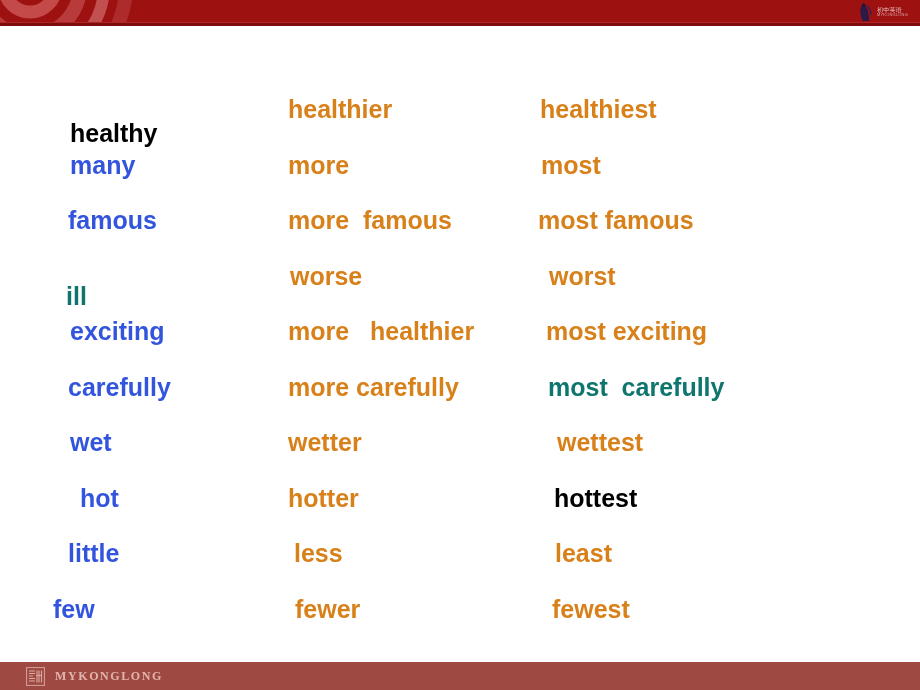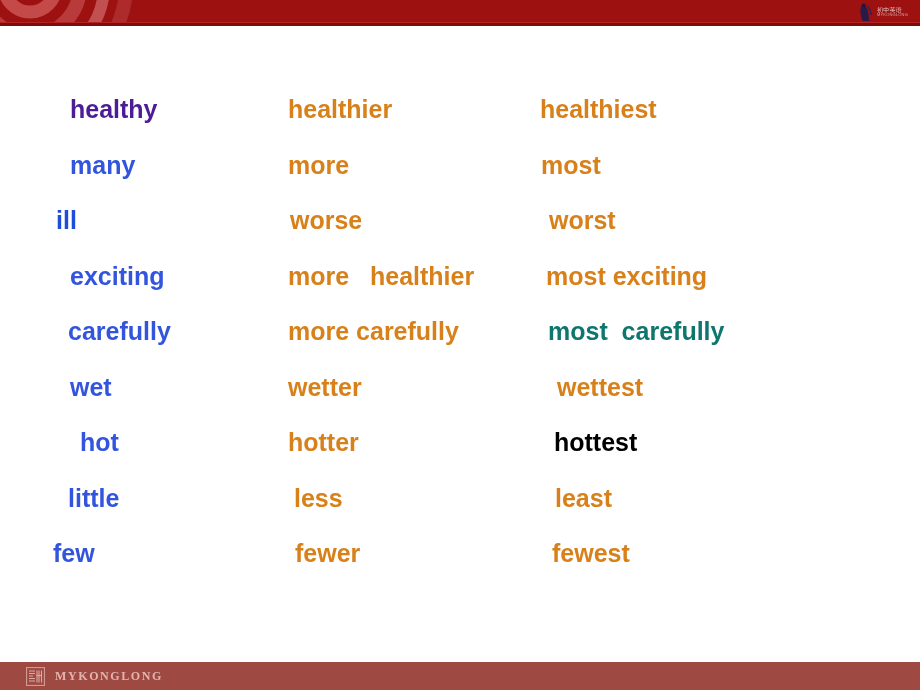--- a/index.html
+++ b/index.html
@@ -176,34 +176,39 @@
       </span>
     </div>
 
     <div class="header-underline-2"></div>
     <div class="header-underline"></div>
   </div>
 
   <div class="word-table">
 
     <div class="word-row">
-      <span class="cell cell-base" style="left: 70px; color: #4c1d95;">healthy</span>
+      <span class="cell cell-base" style="left: 70px; color: #000000; margin-top: 24px;">healthy</span>
       <span class="cell cell-comp" style="left: 288px; color: rgb(216, 128, 26);">healthier</span>
       <span class="cell cell-sup" style="left: 540px; color: rgb(216, 128, 26);">healthiest</span>
     </div>
 
     <div class="word-row">
       <span class="cell cell-base" style="left: 70px; color: rgb(51, 85, 221);">many</span>
       <span class="cell cell-comp" style="left: 288px; color: rgb(216, 128, 26);">more</span>
       <span class="cell cell-sup" style="left: 541px; color: rgb(216, 128, 26);">most</span>
     </div>
 
-
-    <div class="word-row">
-      <span class="cell cell-base" style="left: 56px; color: #1d4ed8;">ill</span>
+    <div class="word-row">
+      <span class="cell cell-base" style="left: 68px; color: rgb(51, 85, 221);">famous</span>
+      <span class="cell cell-comp" style="left: 288px; color: rgb(216, 128, 26);">more  famous</span>
+      <span class="cell cell-sup" style="left: 538px; color: rgb(216, 128, 26);">most famous</span>
+    </div>
+
+    <div class="word-row">
+      <span class="cell cell-base" style="left: 66px; color: #0f766e; margin-top: 20px;">ill</span>
       <span class="cell cell-comp" style="left: 290px; color: rgb(216, 128, 26);">worse</span>
       <span class="cell cell-sup" style="left: 549px; color: rgb(216, 128, 26);">worst</span>
     </div>
 
     <div class="word-row">
       <span class="cell cell-base" style="left: 70px; color: rgb(51, 85, 221);">exciting</span>
       <span class="cell cell-comp" style="left: 288px; color: rgb(216, 128, 26);">more   healthier</span>
       <span class="cell cell-sup" style="left: 546px; color: rgb(216, 128, 26);">most exciting</span>
     </div>
 

